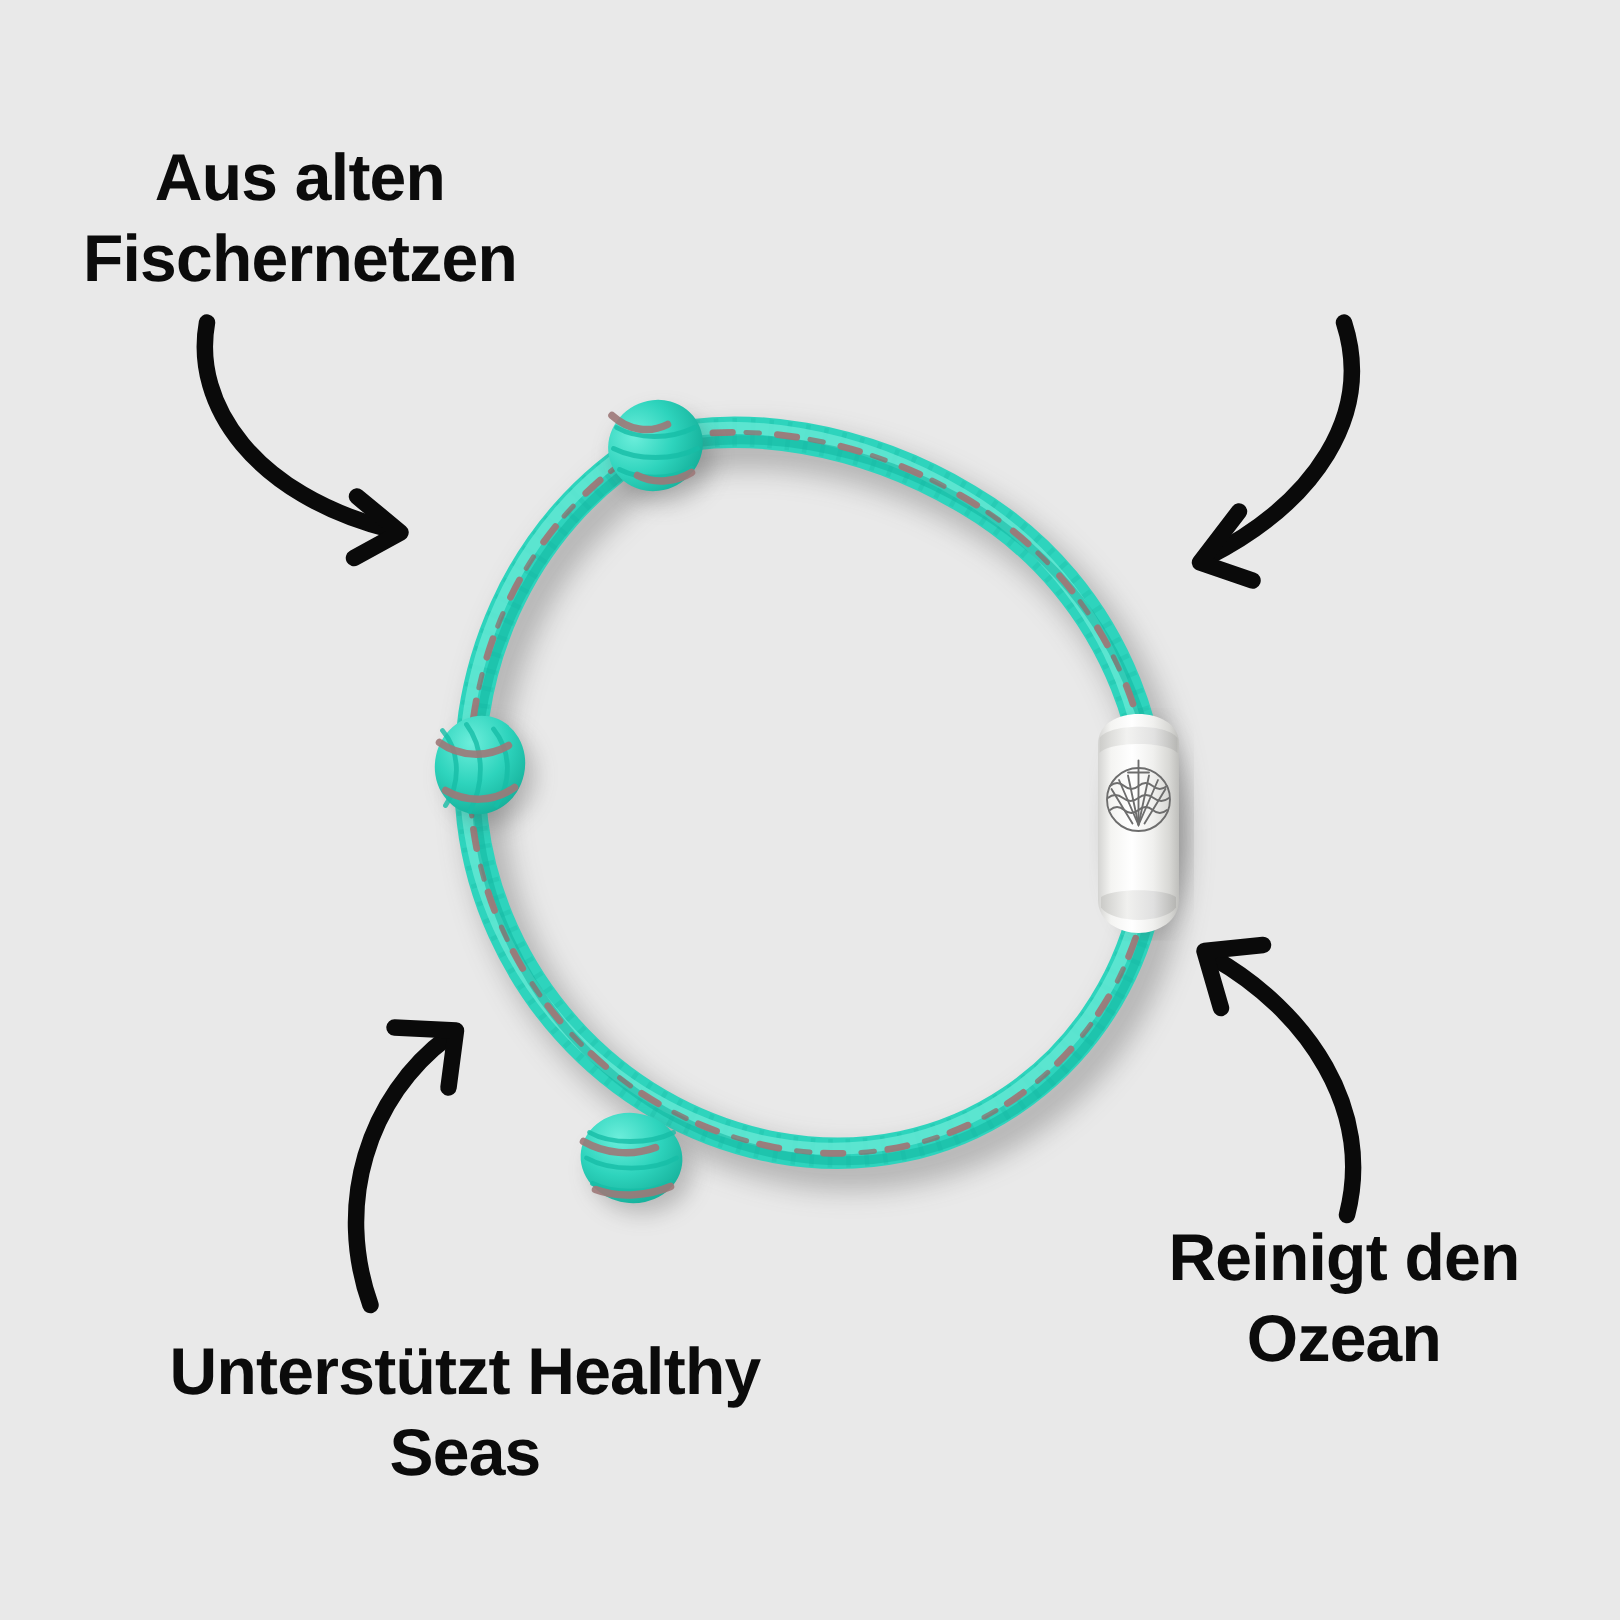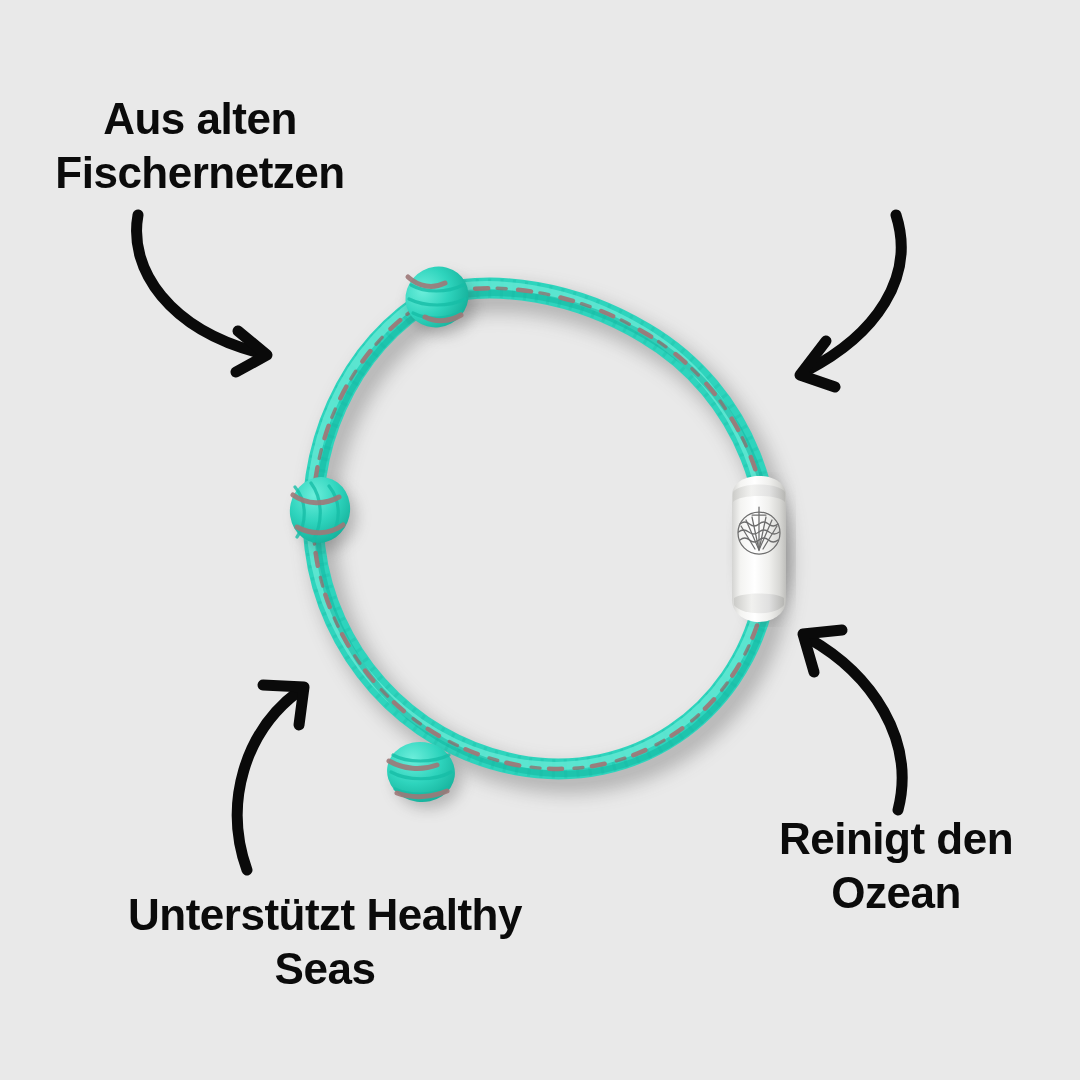--- a/index.html
+++ b/index.html
@@ -24,21 +24,21 @@
     font-size: 44px;
     line-height: 1.22;
     letter-spacing: -0.5px;
     text-align: center;
     white-space: pre-line;
     user-select: none;
   }
   #label-tl { left: 10px;  top: 92px;  width: 380px; text-align: center; }
   #label-tr { left: 660px; top: 132px; width: 400px; }
   #label-br { left: 716px; top: 812px; width: 360px; }
-  #label-bl { left: 45px;  top: 888px; width: 560px; }
+  #label-bl { left: 30px;  top: 888px; width: 560px; }
 
   
   .arrow-svg {
     position: absolute;
     overflow: visible;
     pointer-events: none;
   }
   .arrow-path {
     fill: none;
     stroke: #0a0a0a;

